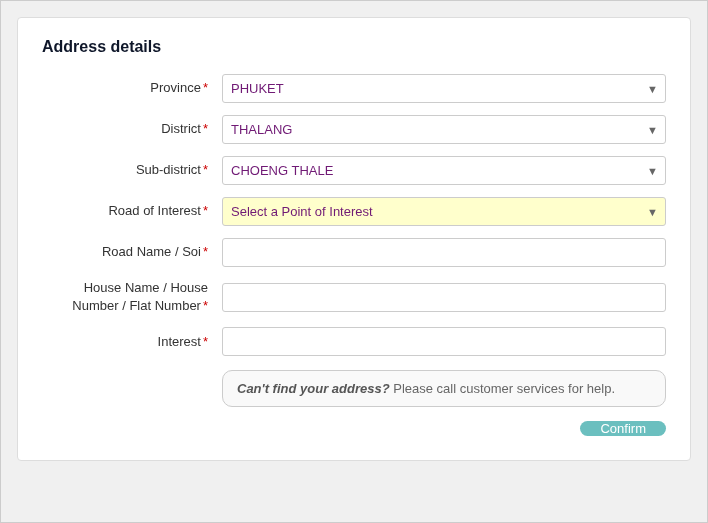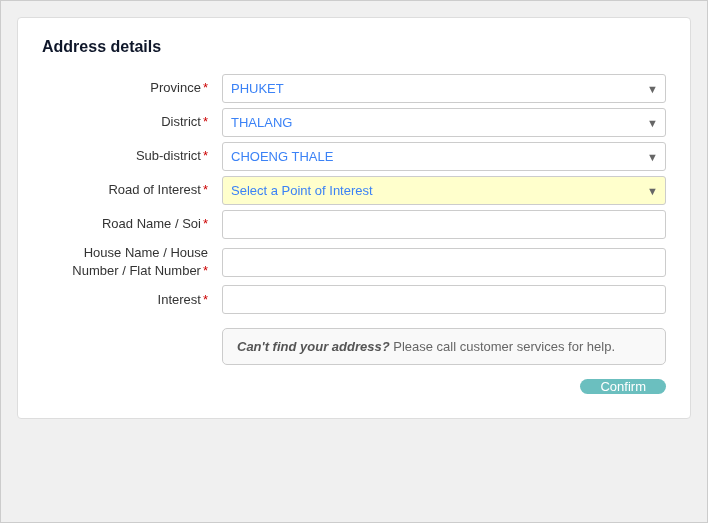--- a/index.html
+++ b/index.html
@@ -44,21 +44,21 @@
     .section-title {
       font-size: 16px;
       font-weight: bold;
       color: #0f172a;
       margin-bottom: 18px;
     }
 
     .form-row {
       display: flex;
       align-items: center;
-      margin-bottom: 5px;
+      margin-bottom: 12px;
     }
 
     .form-label {
       width: 180px;
       min-width: 180px;
       text-align: right;
       padding-right: 14px;
       color: #333;
       font-size: 13px;
       line-height: 1.4;
@@ -79,21 +79,21 @@
       display: inline-block;
       width: 100%;
     }
 
     select {
       width: 100%;
       padding: 6px 28px 6px 8px;
       border: 1px solid #ccc;
       border-radius: 3px;
       background: #fff;
-      color: #3b82f6;
+      color: #701a75;
       font-size: 13px;
       appearance: none;
       -webkit-appearance: none;
       cursor: pointer;
     }
 
     select.highlighted {
       background: #ffffcc;
       border-color: #ccc;
     }
@@ -122,21 +122,21 @@
       width: 180px;
     }
 
     .postcode-input {
       width: 100px;
     }
 
     .info-box {
       margin-top: 14px;
       border: 1px solid #ccc;
-      border-radius: 5px;
+      border-radius: 10px;
       background: #f9f9f9;
       padding: 10px 14px;
       color: #666;
       font-size: 13px;
       margin-left: 180px;
       max-width: 460px;
     }
 
     .info-box em {
       font-style: italic;

